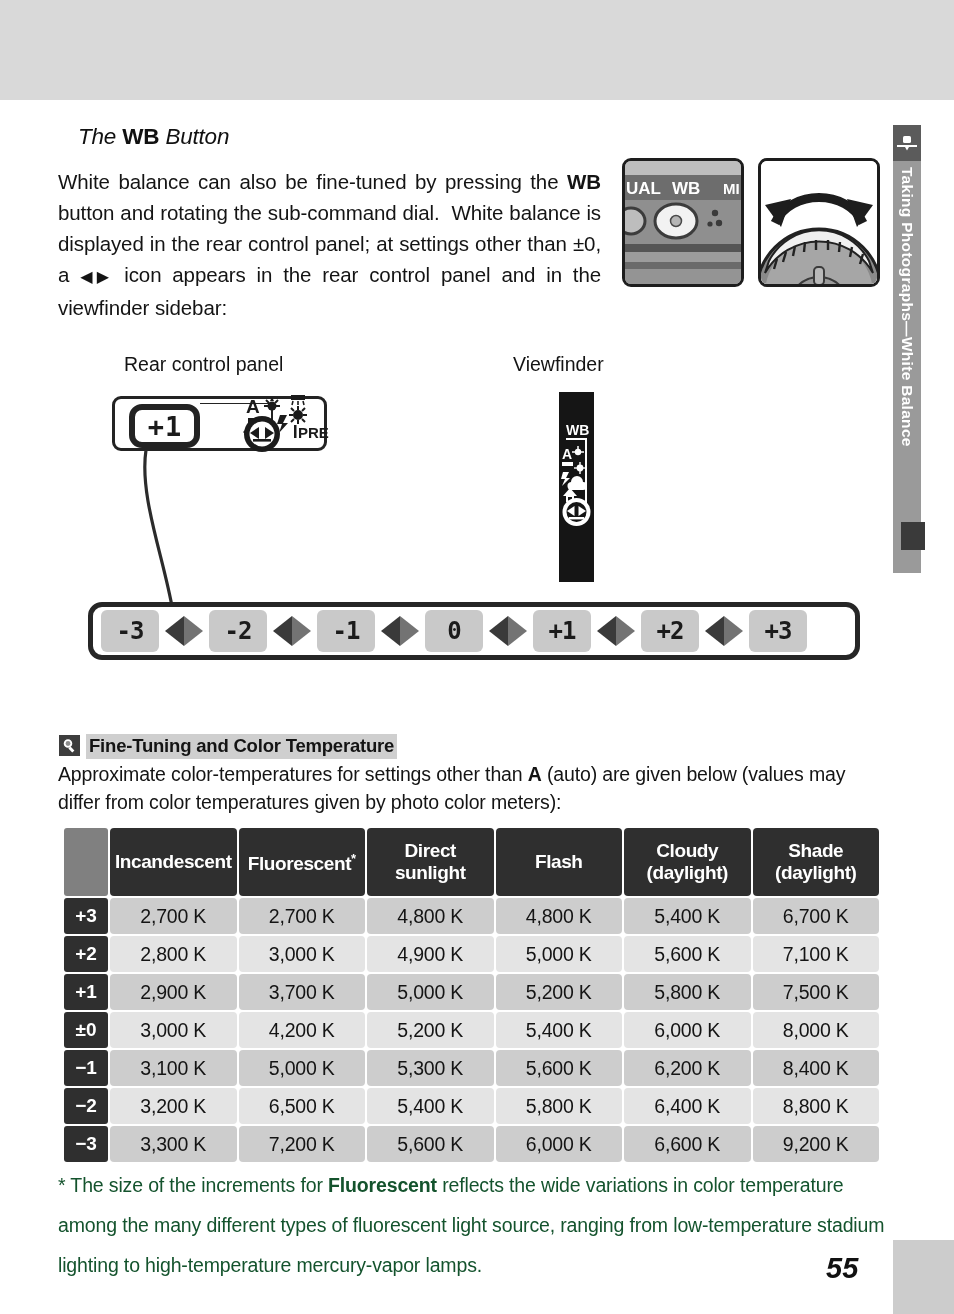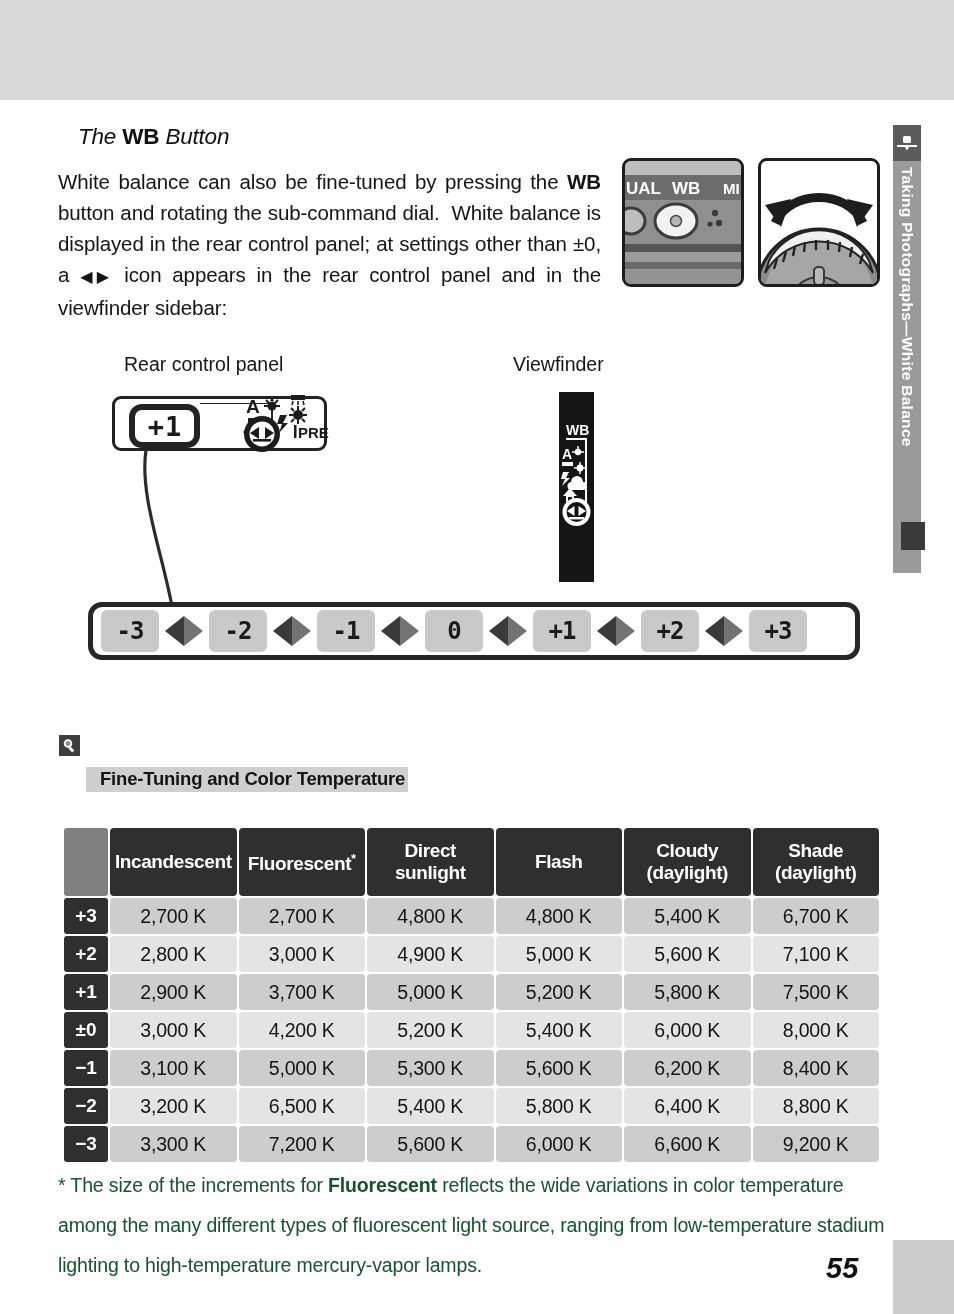--- a/index.html
+++ b/index.html
@@ -171,24 +171,24 @@
   }
 
   
   .tip-icon {
     position: absolute; left: 59px; top: 735px;
     width: 21px; height: 21px;
     background: #3d3d3d;
     display: flex; align-items: center; justify-content: center;
   }
   .tip-title {
-    position: absolute; left: 86px; top: 767px;
+    position: absolute; left: 86px; top: 734px;
     background: #cfcfcf;
     font-size: 18.5px; font-weight: bold; color: #141414;
-    padding: 1px 3px 2px 14px;
+    padding: 1px 3px 2px 3px;
     letter-spacing: -0.2px;
   }
   .tip-body {
     position: absolute; left: 58px; top: 760px;
     width: 828px;
     font-size: 19.5px; line-height: 28px; color: #141414;
     letter-spacing: -0.15px;
   }
   .tip-body b { font-weight: bold; }
 
@@ -470,20 +470,23 @@
   </div>
 
   <div class="tip-icon">
     <svg width="17" height="17" viewBox="0 0 17 17">
       <circle cx="7" cy="6.5" r="5" fill="#ffffff" stroke="#3d3d3d" stroke-width="1.4"></circle>
       <circle cx="7" cy="6.5" r="2.4" fill="#8c8c8c"></circle>
       <rect x="9.5" y="9.5" width="5.5" height="3" transform="rotate(45 9.5 9.5)" fill="#ffffff"></rect>
     </svg>
   </div>
   <div class="tip-title">Fine-Tuning and Color Temperature</div>
+  <div class="tip-body">
+    <span>Approximate color-temperatures for settings other than </span><b>A</b><span> (auto) are given below (values may differ from color temperatures given by photo color meters):</span>
+  </div>
 
   <table class="ct-table">
     <thead>
       <tr>
         <th class="ct-corner"></th>
         <th class="ct-head">
           <span>Incandescent</span>
         </th>
         <th class="ct-head">
           <span>Fluorescent</span><sup>*</sup>

